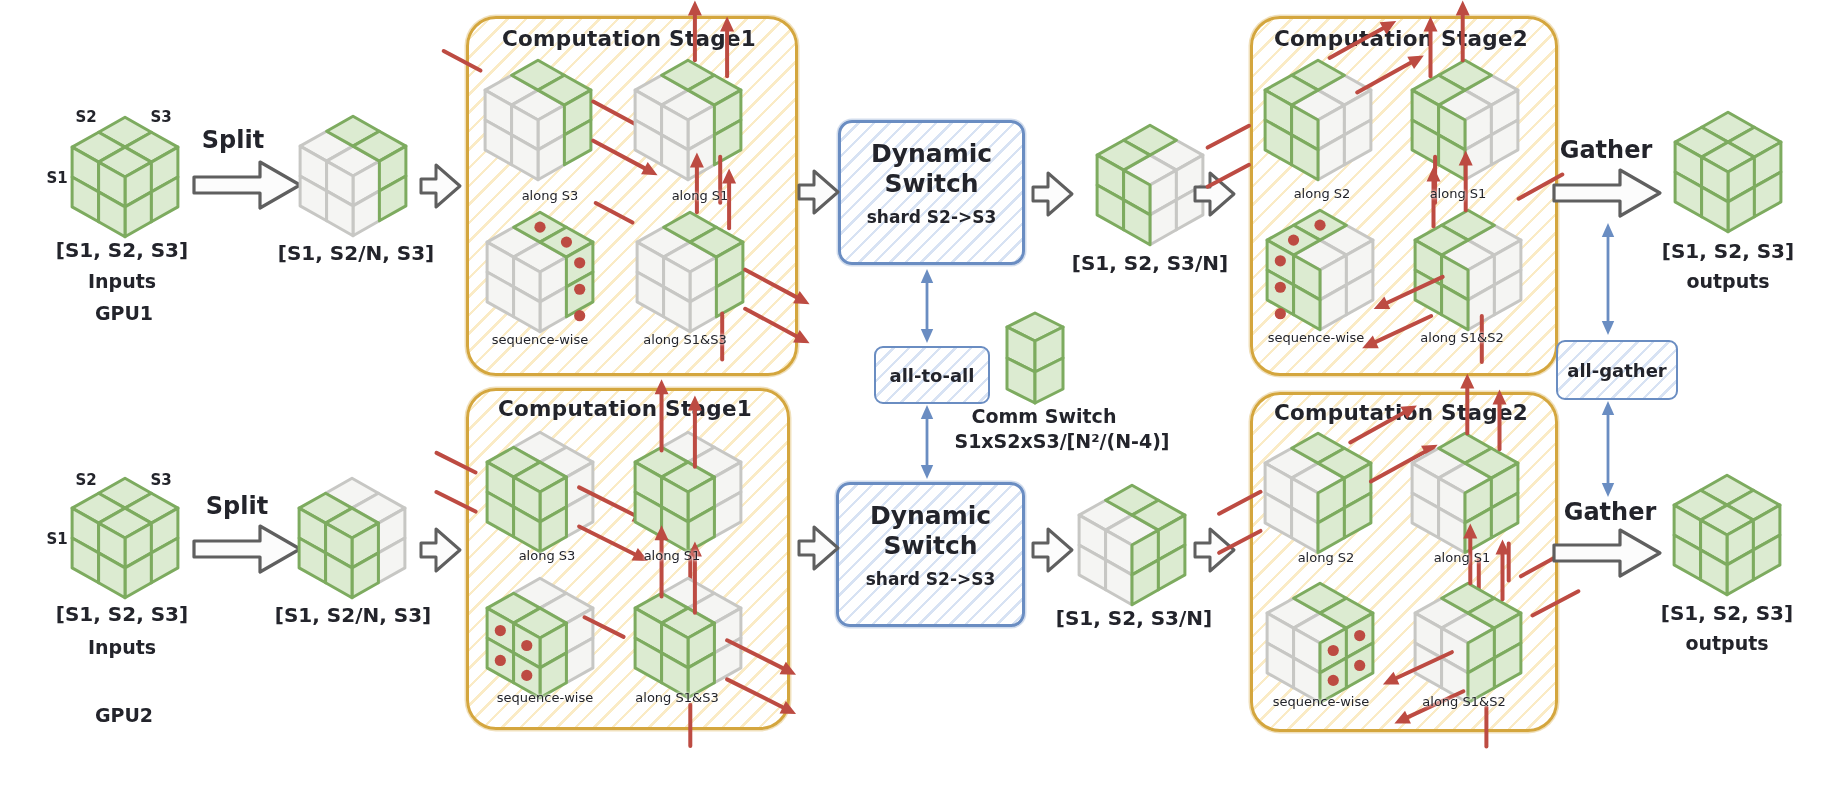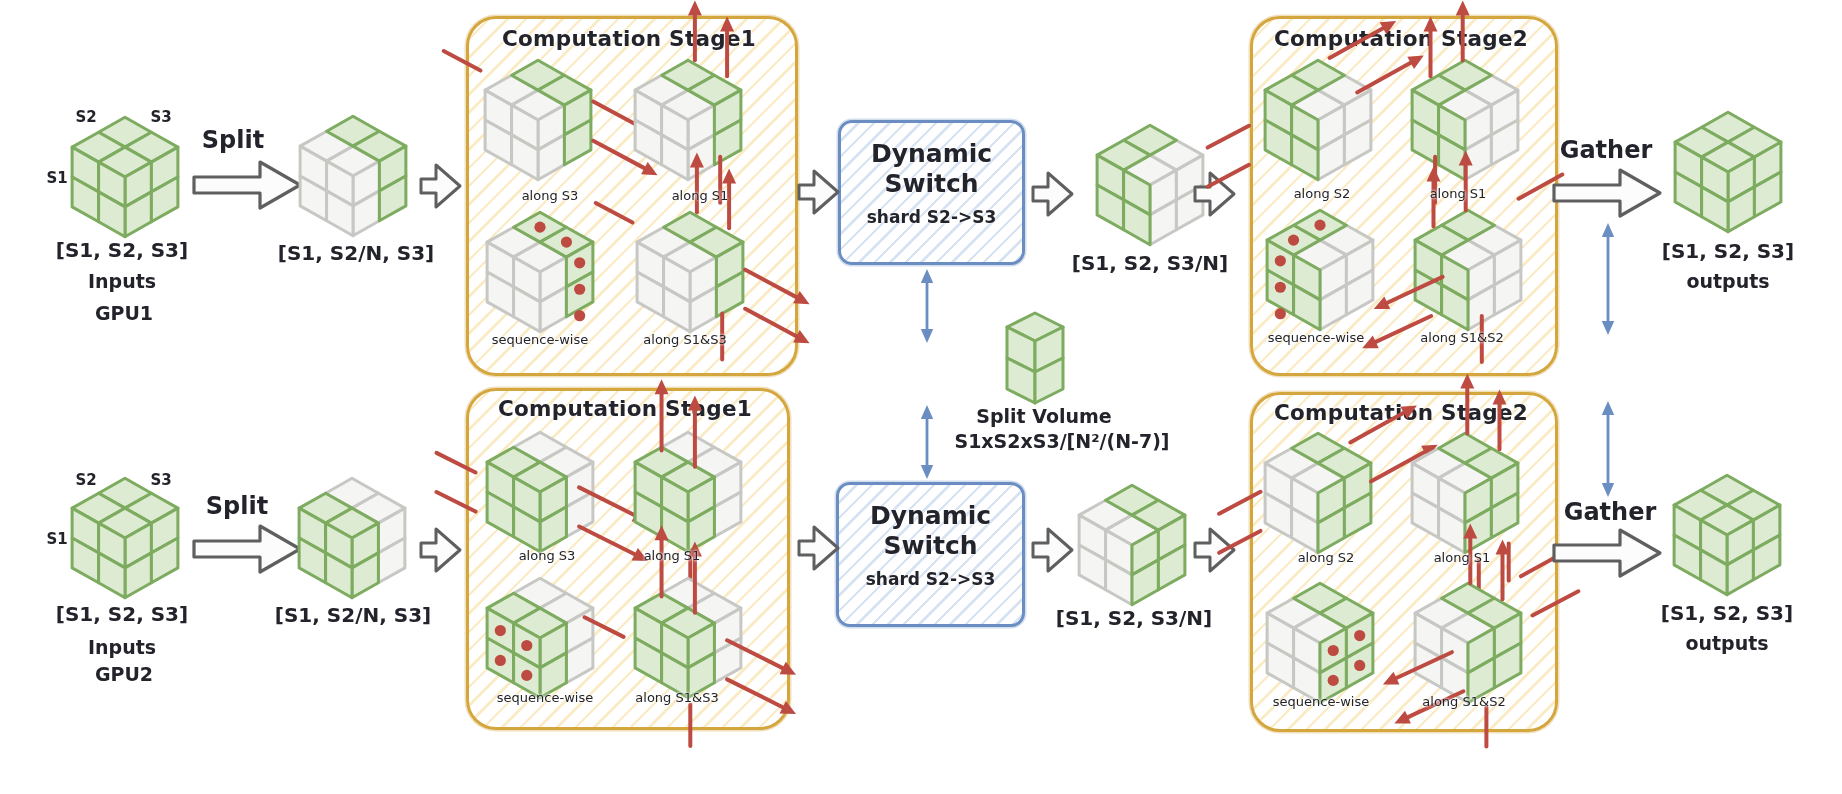--- a/index.html
+++ b/index.html
@@ -43,20 +43,26 @@
     <span class="swl">Dynamic</span>
     <span class="swl">Switch</span>
     <span class="sws">shard S2-&gt;S3</span>
   </div>
   <div class="switchbox" style="left:836px;top:482px;width:189px;height:145px;padding-top:16px;box-sizing:border-box">
     <span class="swl">Dynamic</span>
     <span class="swl">Switch</span>
     <span class="sws">shard S2-&gt;S3</span>
   </div>
 
+  <div class="commbox" style="left:874px;top:346px;width:112px;height:54px">
+    <span>all-to-all</span>
+  </div>
+  <div class="commbox" style="left:1556px;top:340px;width:118px;height:56px">
+    <span>all-gather</span>
+  </div>
 
   <span class="lbl t15" style="left:86px;top:108px">S2</span>
   <span class="lbl t15" style="left:161px;top:108px">S3</span>
   <span class="lbl t15" style="left:57px;top:169px">S1</span>
   <div class="cube" style="left:0px;top:47px">
       <svg width="250" height="260" viewBox="-125 -130 250 260">
         <polygon points="0.0,-59.8 -26.4,-44.8 0.0,-29.9 26.4,-44.8" fill="#dcebd1" stroke="#7dab5f" stroke-width="3" stroke-linejoin="round"></polygon>
         <polygon points="26.4,-44.8 0.0,-29.9 26.4,-14.9 52.9,-29.9" fill="#dcebd1" stroke="#7dab5f" stroke-width="3" stroke-linejoin="round"></polygon>
         <polygon points="-26.4,-44.8 -52.9,-29.9 -26.4,-14.9 0.0,-29.9" fill="#dcebd1" stroke="#7dab5f" stroke-width="3" stroke-linejoin="round"></polygon>
         <polygon points="0.0,-29.9 -26.4,-14.9 0.0,0.0 26.4,-14.9" fill="#dcebd1" stroke="#7dab5f" stroke-width="3" stroke-linejoin="round"></polygon>
@@ -365,22 +371,22 @@
     </svg>
   <div class="abs" style="left:995px;top:302px;width:80px;height:110px">
       <svg width="80" height="110" viewBox="-40 -70 80 110">
         <polygon points="0,-59 -28,-45 0,-31 28,-45" fill="#dcebd1" stroke="#7dab5f" stroke-width="3" stroke-linejoin="round"></polygon>
         <polygon points="-28,-45 0,-31 0,0 -28,-14" fill="#dcebd1" stroke="#7dab5f" stroke-width="3" stroke-linejoin="round"></polygon>
         <polygon points="-28,-14 0,0 0,31 -28,17" fill="#dcebd1" stroke="#7dab5f" stroke-width="3" stroke-linejoin="round"></polygon>
         <polygon points="0,-31 28,-45 28,-14 0,0" fill="#dcebd1" stroke="#7dab5f" stroke-width="3" stroke-linejoin="round"></polygon>
         <polygon points="0,0 28,-14 28,17 0,31" fill="#dcebd1" stroke="#7dab5f" stroke-width="3" stroke-linejoin="round"></polygon>
       </svg>
     </div>
-  <span class="lbl t19" style="left:1044px;top:405px">Split Volume</span>
-  <span class="lbl t19" style="left:1062px;top:430px">S1xS2xS3/[N²/(N-7)]</span>
+  <span class="lbl t19" style="left:1044px;top:405px">Comm Switch</span>
+  <span class="lbl t19" style="left:1062px;top:430px">S1xS2xS3/[N²/(N-4)]</span>
 
   <span class="lbl t15" style="left:86px;top:471px">S2</span>
   <span class="lbl t15" style="left:161px;top:471px">S3</span>
   <span class="lbl t15" style="left:57px;top:530px">S1</span>
   <div class="cube" style="left:0px;top:408px">
       <svg width="250" height="260" viewBox="-125 -130 250 260">
         <polygon points="0.0,-59.8 -26.4,-44.8 0.0,-29.9 26.4,-44.8" fill="#dcebd1" stroke="#7dab5f" stroke-width="3" stroke-linejoin="round"></polygon>
         <polygon points="26.4,-44.8 0.0,-29.9 26.4,-14.9 52.9,-29.9" fill="#dcebd1" stroke="#7dab5f" stroke-width="3" stroke-linejoin="round"></polygon>
         <polygon points="-26.4,-44.8 -52.9,-29.9 -26.4,-14.9 0.0,-29.9" fill="#dcebd1" stroke="#7dab5f" stroke-width="3" stroke-linejoin="round"></polygon>
         <polygon points="0.0,-29.9 -26.4,-14.9 0.0,0.0 26.4,-14.9" fill="#dcebd1" stroke="#7dab5f" stroke-width="3" stroke-linejoin="round"></polygon>
@@ -389,21 +395,21 @@
         <polygon points="-52.9,0.0 -26.4,14.9 -26.4,44.8 -52.9,29.9" fill="#dcebd1" stroke="#7dab5f" stroke-width="3" stroke-linejoin="round"></polygon>
         <polygon points="0.0,29.9 26.4,14.9 26.4,44.8 0.0,59.8" fill="#dcebd1" stroke="#7dab5f" stroke-width="3" stroke-linejoin="round"></polygon>
         <polygon points="-26.4,-14.9 0.0,0.0 0.0,29.9 -26.4,14.9" fill="#dcebd1" stroke="#7dab5f" stroke-width="3" stroke-linejoin="round"></polygon>
         <polygon points="26.4,-14.9 52.9,-29.9 52.9,0.0 26.4,14.9" fill="#dcebd1" stroke="#7dab5f" stroke-width="3" stroke-linejoin="round"></polygon>
         <polygon points="-26.4,14.9 0.0,29.9 0.0,59.8 -26.4,44.8" fill="#dcebd1" stroke="#7dab5f" stroke-width="3" stroke-linejoin="round"></polygon>
         <polygon points="26.4,14.9 52.9,0.0 52.9,29.9 26.4,44.8" fill="#dcebd1" stroke="#7dab5f" stroke-width="3" stroke-linejoin="round"></polygon>
       </svg>
     </div>
   <span class="lbl t20" style="left:122px;top:602px">[S1, S2, S3]</span>
   <span class="lbl t19" style="left:122px;top:636px">Inputs</span>
-  <span class="lbl t19" style="left:124px;top:663px">GPU2</span>
+  <span class="lbl t19" style="left:124px;top:704px">GPU2</span>
 
   <span class="lbl t21b" style="left:237px;top:492px">Split</span>
   <svg class="abs" style="left:190px;top:520px" width="114" height="58" viewBox="0 0 114 58">
     <path d="M4 21 L70 21 L70 6 L110 29 L70 52 L70 37 L4 37 Z" fill="#fcfcfc" stroke="#5f5f5f" stroke-width="3.2" stroke-linejoin="round"></path>
     </svg>
   <div class="cube" style="left:227px;top:408px">
       <svg width="250" height="260" viewBox="-125 -130 250 260">
         <polygon points="0.0,-59.8 -26.4,-44.8 0.0,-29.9 26.4,-44.8" fill="#f5f5f3" stroke="#c7c7c4" stroke-width="3" stroke-linejoin="round"></polygon>
         <polygon points="26.4,-44.8 0.0,-29.9 26.4,-14.9 52.9,-29.9" fill="#f5f5f3" stroke="#c7c7c4" stroke-width="3" stroke-linejoin="round"></polygon>
         <polygon points="26.4,-14.9 52.9,-29.9 52.9,0.0 26.4,14.9" fill="#f5f5f3" stroke="#c7c7c4" stroke-width="3" stroke-linejoin="round"></polygon>

